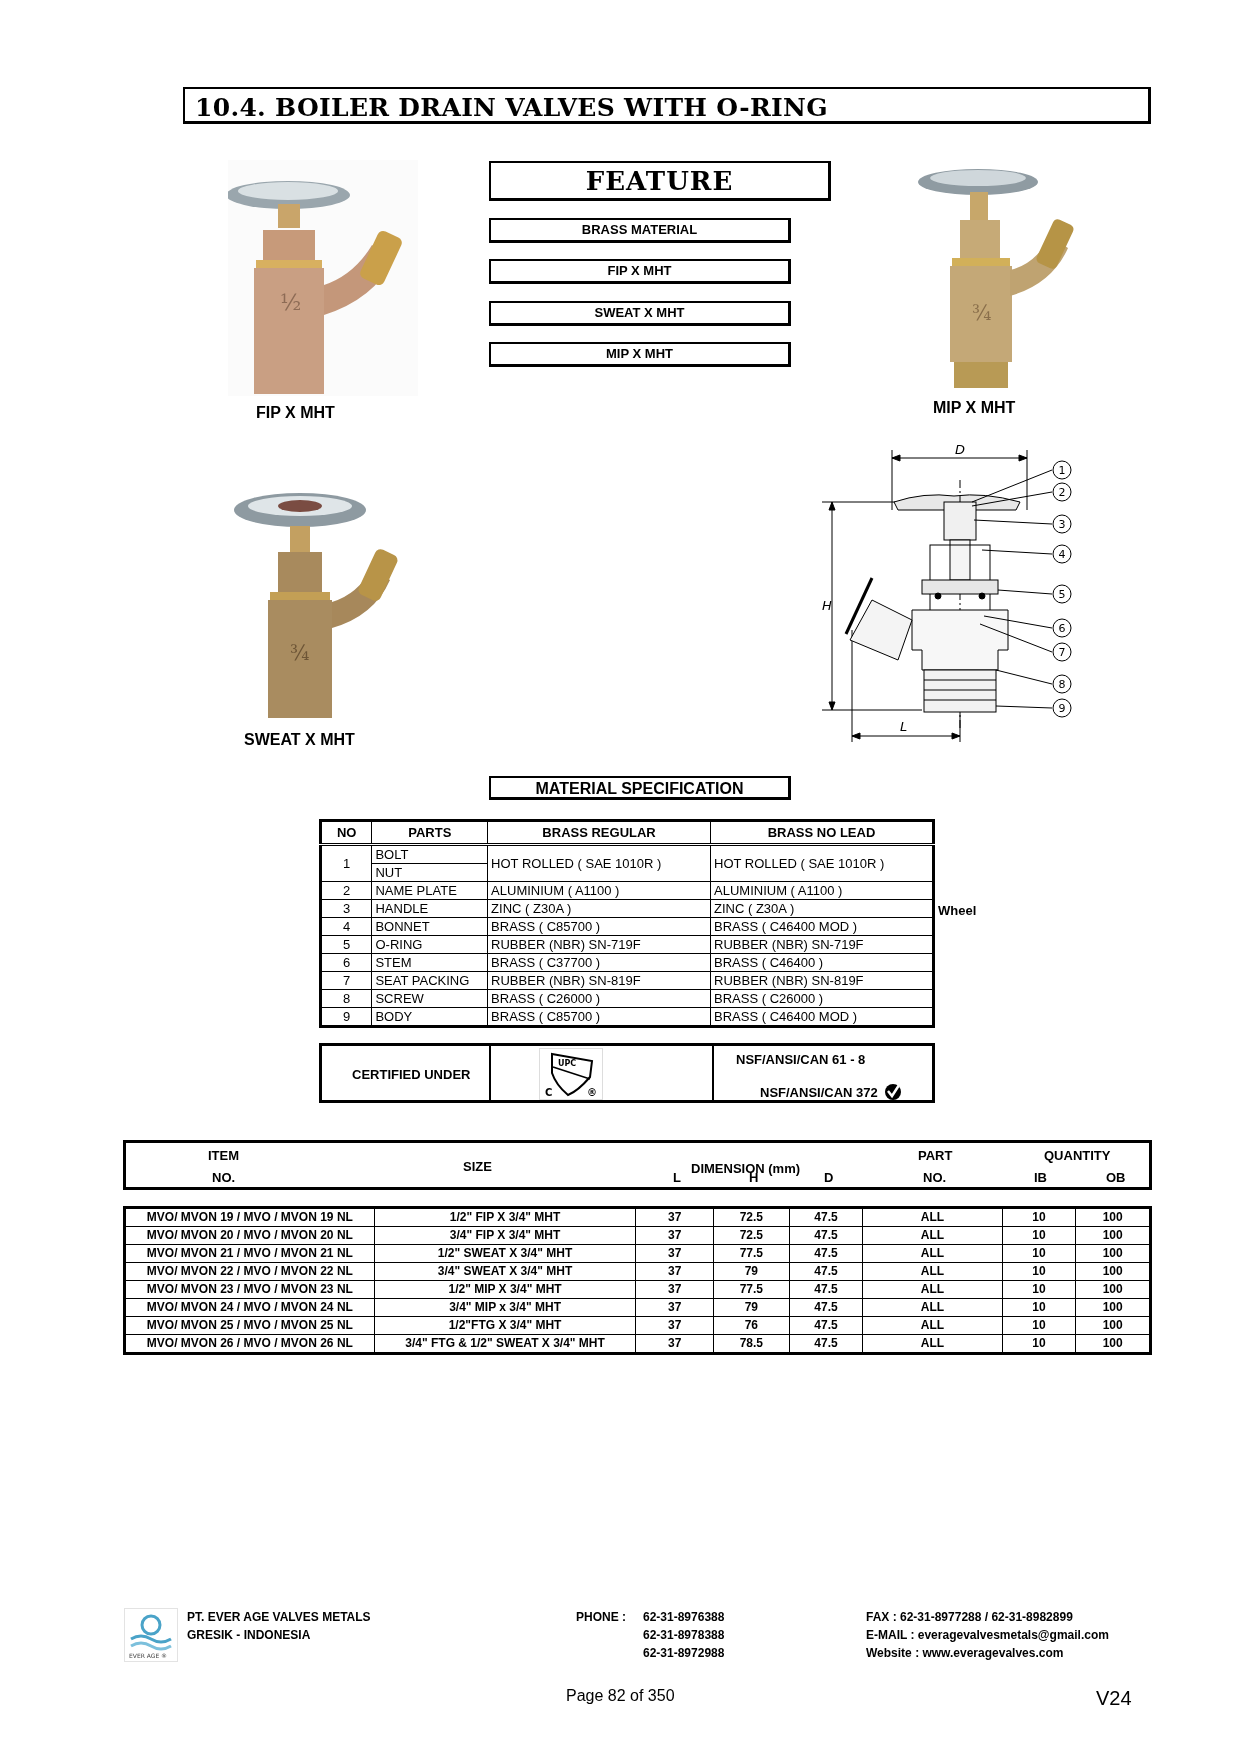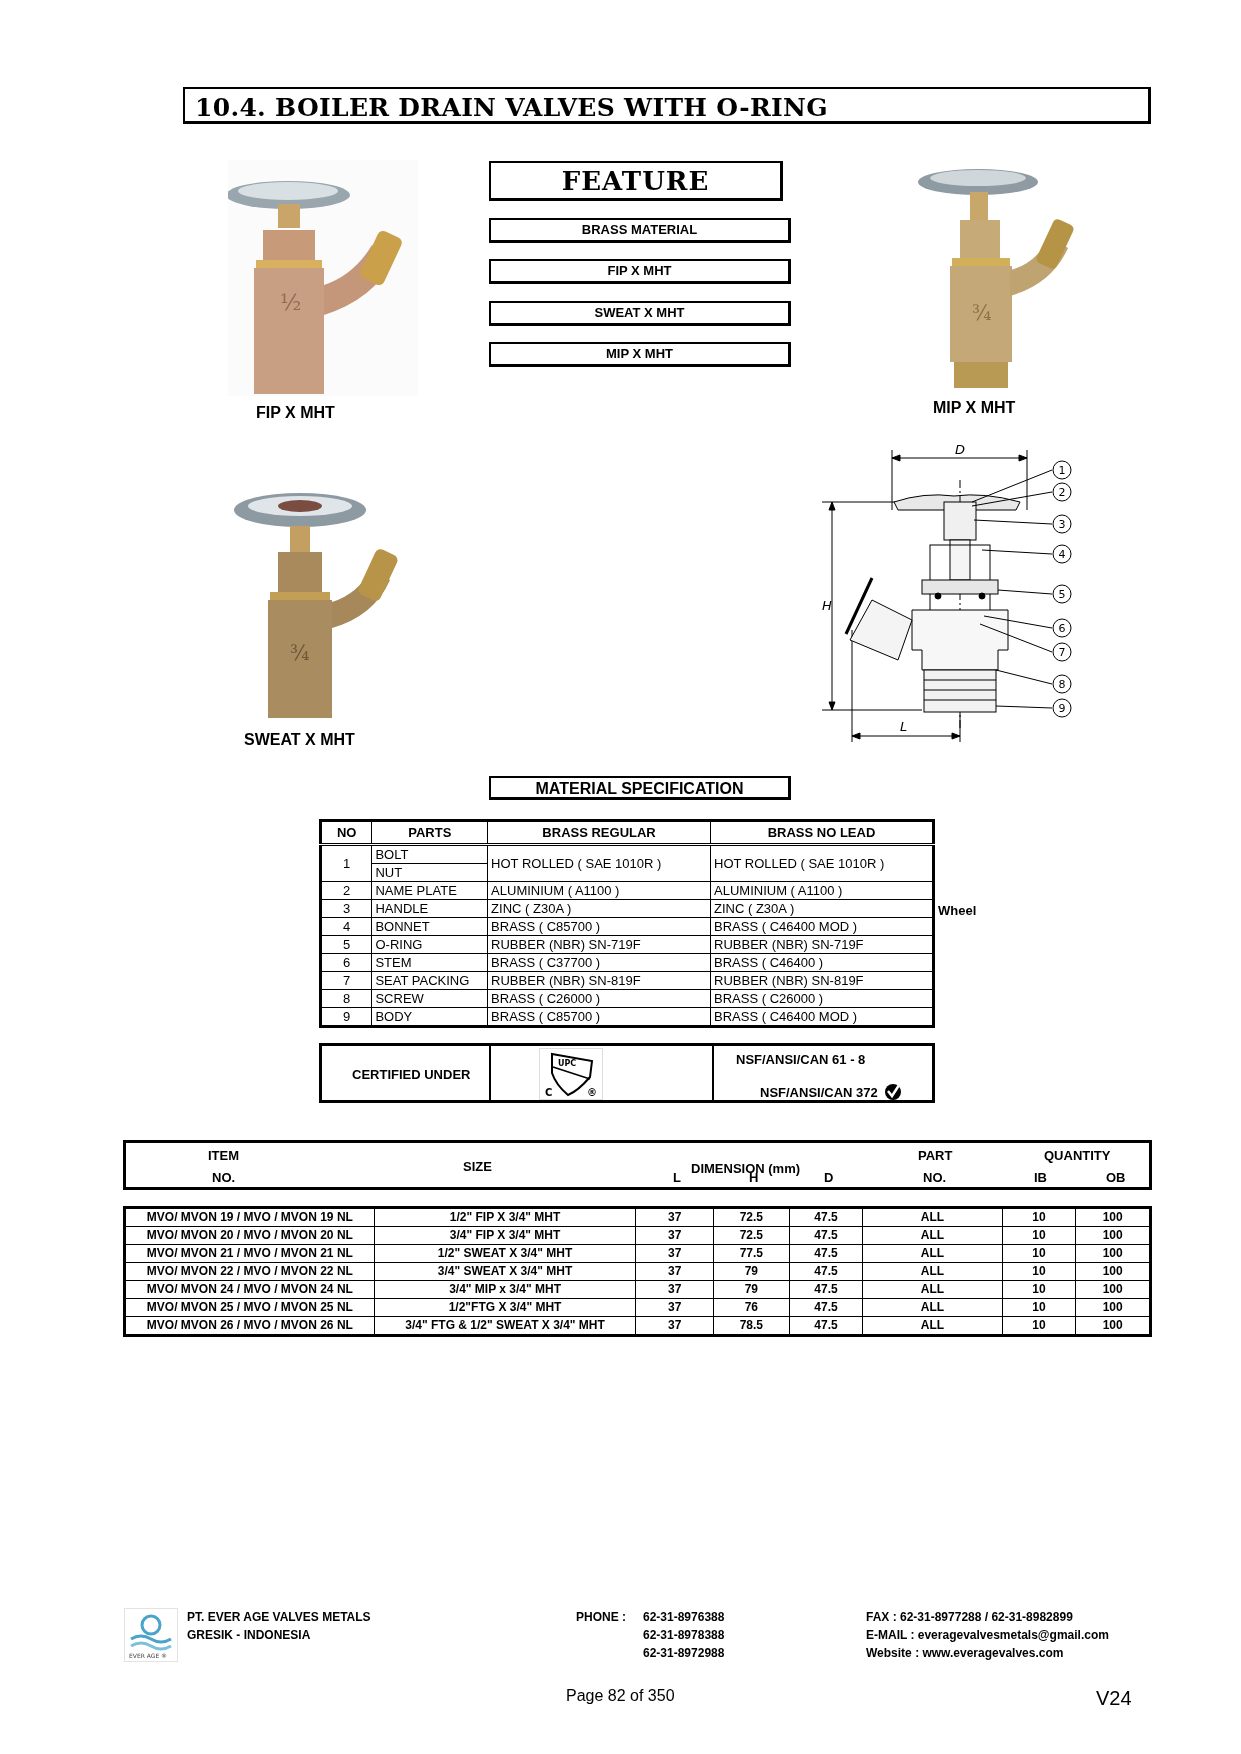--- a/index.html
+++ b/index.html
@@ -1,20 +1,20 @@
 <!DOCTYPE html>
 <html><head>
 <meta charset="utf-8">
 <style>
   html, body { margin:0; padding:0; background:#ffffff; }
   body { width:1241px; height:1754px; position:relative; overflow:hidden; font-family:"Liberation Sans", sans-serif; color:#000; }
   .abs { position:absolute; }
   .title-box { left:183px; top:87px; width:968px; height:37px; border:2px solid #000; border-bottom-width:3px; border-right-width:3px; box-sizing:border-box; }
   .title-box span { position:absolute; left:10px; top:4px; font-family:"DejaVu Serif", serif; font-weight:bold; font-size:25px; letter-spacing:0.3px; }
-  .feat-head { left:489px; top:161px; width:294px; height:40px; border:2px solid #000; border-bottom-width:3px; border-right-width:3px; box-sizing:border-box; text-align:center; }
+  .feat-head { left:489px; top:161px; width:342px; height:40px; border:2px solid #000; border-bottom-width:3px; border-right-width:3px; box-sizing:border-box; text-align:center; }
   .feat-head span { font-family:"DejaVu Serif", serif; font-weight:bold; font-size:26px; line-height:36px; letter-spacing:1px; }
   .feat-item { left:489px; width:302px; height:25px; border:2px solid #000; border-bottom-width:3px; border-right-width:3px; box-sizing:border-box; text-align:center; font-weight:bold; font-size:13px; line-height:20px; }
   .caption { font-weight:bold; font-size:16px; }
   .mat-head { left:489px; top:776px; width:302px; height:24px; border:2px solid #000; border-bottom-width:3px; border-right-width:3px; box-sizing:border-box; text-align:center; font-weight:bold; font-size:16px; line-height:22px; }
   table { border-collapse:collapse; }
   .mat { position:absolute; left:319px; top:819px; width:616px; border:3px solid #000; font-size:13px; }
   .mat td, .mat th { border:1.5px solid #000; padding:0 3px; height:17px; line-height:17px; white-space:nowrap; }
   .mat th { font-size:13px; font-weight:bold; height:21px; }
   .mat thead tr { border-bottom:3px double #000;margin-top:40px; }
   .mat .c { text-align:center; }
@@ -332,20 +332,30 @@
         <td>MVO/ MVON 22 / MVO / MVON 22 NL</td>
         <td>3/4" SWEAT X 3/4" MHT</td>
         <td>37</td>
         <td>79</td>
         <td>47.5</td>
         <td>ALL</td>
         <td>10</td>
         <td>100</td>
       </tr>
     <tr>
+        <td>MVO/ MVON 23 / MVO / MVON 23 NL</td>
+        <td>1/2" MIP X 3/4" MHT</td>
+        <td>37</td>
+        <td>77.5</td>
+        <td>47.5</td>
+        <td>ALL</td>
+        <td>10</td>
+        <td>100</td>
+      </tr>
+    <tr>
         <td>MVO/ MVON 24 / MVO / MVON 24 NL</td>
         <td>3/4" MIP x 3/4" MHT</td>
         <td>37</td>
         <td>79</td>
         <td>47.5</td>
         <td>ALL</td>
         <td>10</td>
         <td>100</td>
       </tr>
     <tr>

